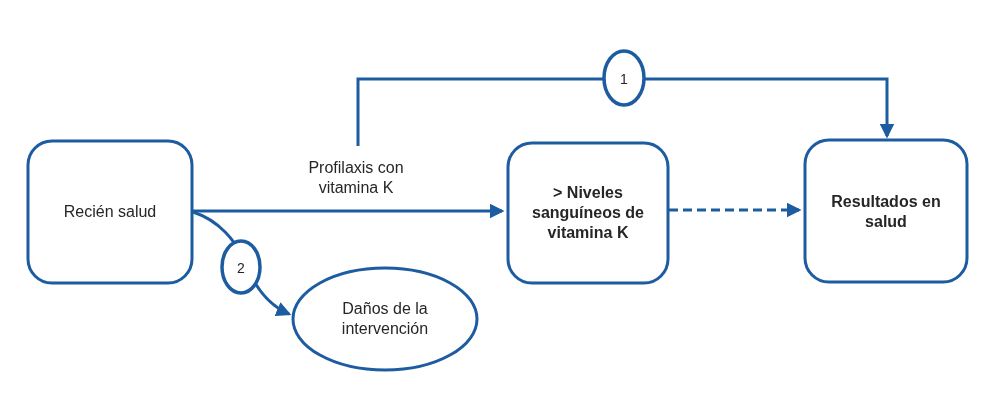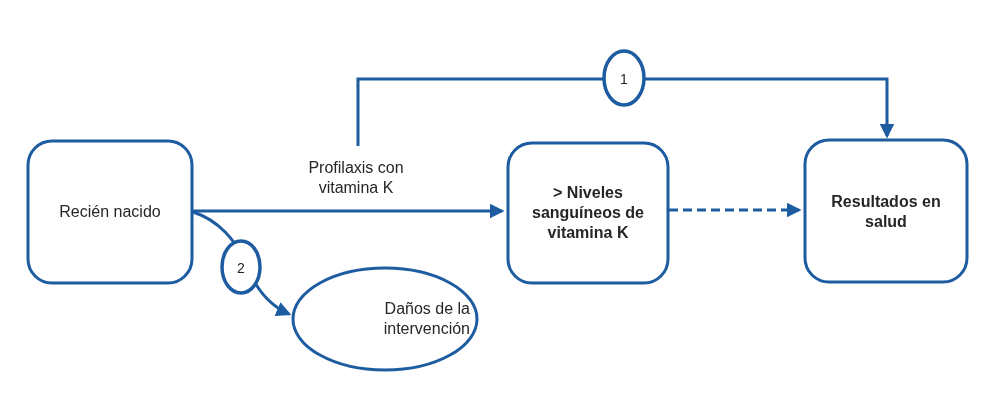--- a/index.html
+++ b/index.html
@@ -53,34 +53,34 @@
     <path class="conn" d="M193 212 C218 220 236 240 246 264 C254 285 268 305 289 314" marker-end="url(#ah)"></path>
 
     <rect class="shape" x="28" y="141" width="164" height="142" rx="24"></rect>
     <rect class="shape" x="508" y="143" width="160" height="140" rx="24"></rect>
     <rect class="shape" x="805" y="140" width="162" height="142" rx="24"></rect>
     <ellipse class="shape" cx="385" cy="319" rx="92" ry="51"></ellipse>
     <ellipse class="shape thick" cx="624" cy="78" rx="20" ry="27"></ellipse>
     <ellipse class="shape thick" cx="241" cy="267" rx="19" ry="26"></ellipse>
   </svg>
 
-  <div class="lbl" style="left:110px;top:212px;width:150px;">Recién nacido</div>
+  <div class="lbl" style="left:110px;top:212px;width:150px;">Recién salud</div>
 
   <div class="lbl" style="left:356px;top:178px;width:150px;">Profilaxis con
 vitamina K</div>
 
   <div class="lbl" style="left:588px;top:213px;width:150px;font-weight:bold;">&gt; Niveles
 sanguíneos de
 vitamina K</div>
 
   <div class="lbl" style="left:886px;top:212px;width:152px;text-align:center;">
     <div class="bold">Resultados en
 salud</div>
   </div>
 
-  <div class="lbl" style="left:385px;top:319px;width:170px;text-align:right;">Daños de la
+  <div class="lbl" style="left:385px;top:319px;width:170px;">Daños de la
 intervención</div>
 
   <div class="lbl num" style="left:624px;top:79px;">1</div>
 
   <div class="lbl num" style="left:241px;top:268px;">2</div>
 
 </div>
 
 </body></html>

